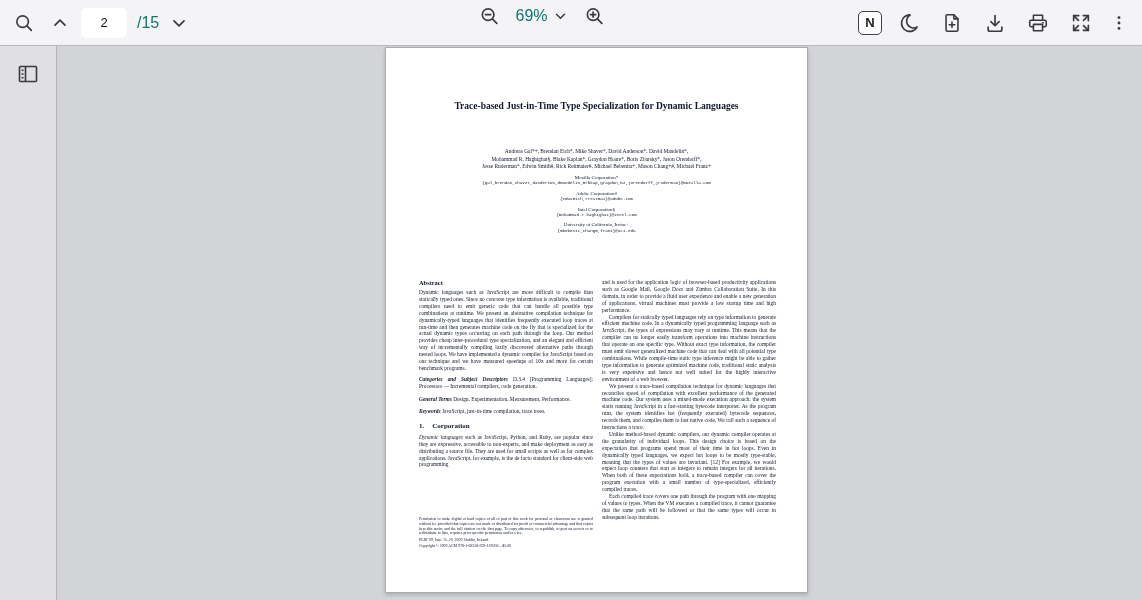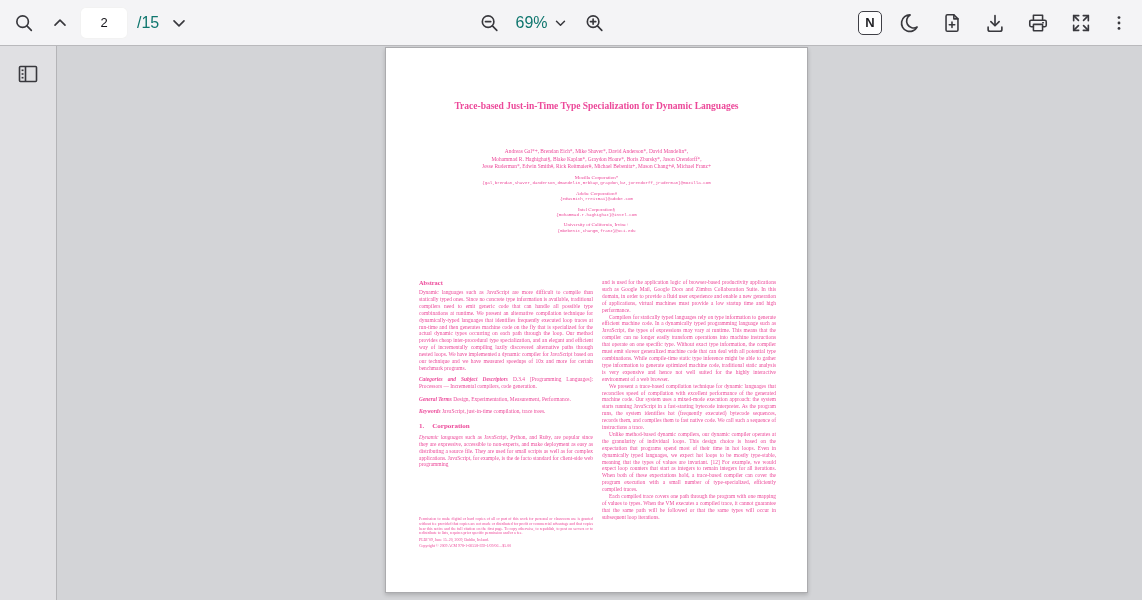--- a/index.html
+++ b/index.html
@@ -4,21 +4,21 @@
 <style>
   html,body{margin:0;padding:0;}
   .app{position:relative;width:1142px;height:600px;background:#d3d4d7;overflow:hidden;
        font-family:"Liberation Sans",sans-serif;}
 
   
   .toolbar{position:absolute;top:0;left:0;right:0;height:45px;background:#f4f4f6;
            border-bottom:1px solid #b9b9bc;display:flex;align-items:center;z-index:5;}
   .tb-left{display:flex;align-items:center;gap:4px;padding-left:8px;}
   .tb-center{position:absolute;left:50%;top:0;height:45px;transform:translateX(calc(-50% - 29px));
-             display:flex;align-items:center;gap:7px;}
+             display:flex;gap:7px;}
   .tb-right{margin-left:auto;display:flex;align-items:center;gap:11px;padding-right:12px;}
   .tb-btn{width:32px;height:32px;border:none;background:transparent;border-radius:6px;
           display:flex;align-items:center;justify-content:center;padding:0;cursor:pointer;}
   .tb-btn svg{display:block;}
   .page-input{width:44px;height:30px;border:none;border-radius:6px;background:#ffffff;
               text-align:center;font-size:13px;color:#15141a;outline:none;
               box-shadow:inset 0 0 0 1px rgba(0,0,0,0.05);font-family:"Liberation Sans",sans-serif;}
   .tb-text{font-size:16px;color:#0f766e;}
   .page-count{margin-left:5px;}
   .n-badge{width:24px;height:24px;border:1.5px solid #3f3f46;border-radius:5px;background:#fdfdfe;
@@ -27,21 +27,21 @@
 
   
   .rail{position:absolute;left:0;top:46px;bottom:0;width:56px;background:#e0e0e3;
         border-right:1px solid #b4b4b7;z-index:4;}
   .rail .tb-btn{margin:12px auto 0;}
 
   
   .viewer{position:absolute;left:57px;top:46px;right:0;bottom:0;background:#d3d4d7;}
   .pdf-page{position:absolute;left:385px;top:47px;width:423px;height:546px;background:#ffffff;
             border:1px solid #ababae;box-shadow:0 2px 4px rgba(0,0,0,0.18);box-sizing:border-box;
-            font-family:"Liberation Serif",serif;color:#ec4899;z-index:2;}
+            font-family:"Liberation Serif",serif;color:#0f172a;z-index:2;}
 
   .p-title{position:absolute;top:52px;left:66px;right:66px;text-align:center;font-weight:bold;
            font-size:9.5px;line-height:13.5px;}
   .p-authors{position:absolute;top:100px;left:18px;right:18px;text-align:center;
              font-size:5.4px;line-height:7.6px;}
   .p-affils{position:absolute;top:127px;left:18px;right:18px;text-align:center;}
   .affil{margin-bottom:4px;}
   .affil-name{font-size:5px;line-height:6.2px;}
   .affil-email{font-family:"Liberation Mono",monospace;font-size:4.2px;line-height:5.6px;}
 

